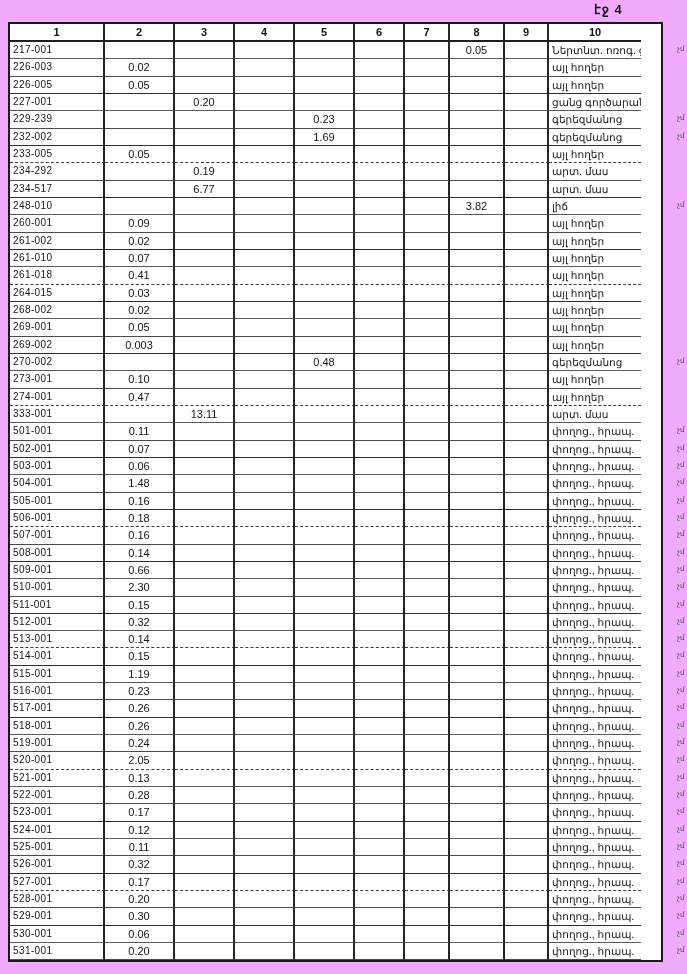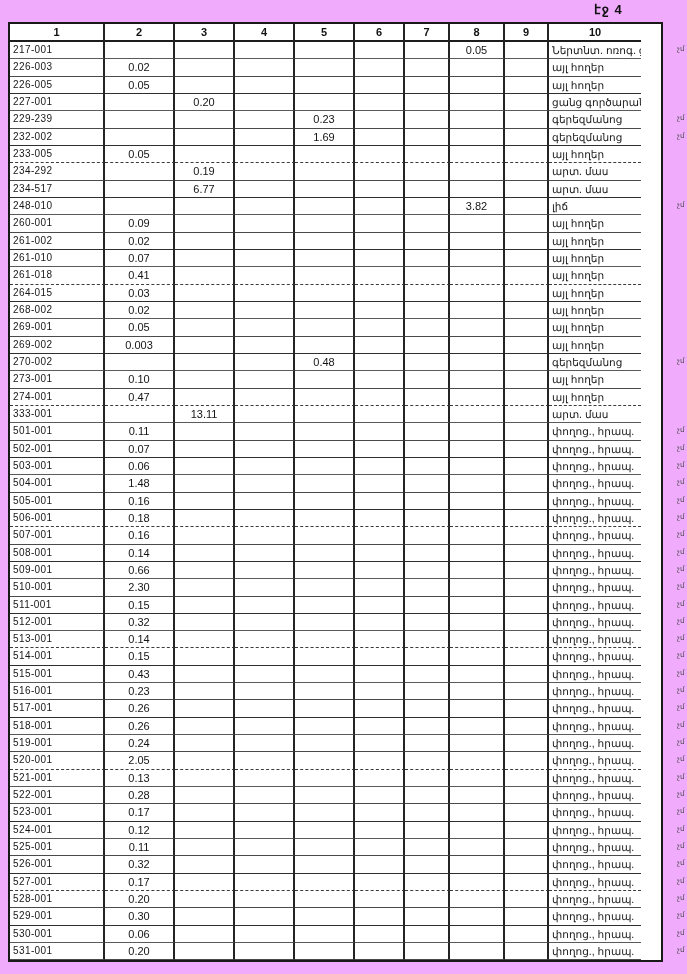--- a/index.html
+++ b/index.html
@@ -506,21 +506,21 @@
           <div class="cell c5 num"></div>
           <div class="cell c6 num"></div>
           <div class="cell c7 num"></div>
           <div class="cell c8 num"></div>
           <div class="cell c9 num"></div>
           <div class="cell c10 label">փողոց., հրապ.</div>
           <span class="mark">չմ</span>
         </div>
         <div class="row">
           <div class="cell c1 code">515-001</div>
-          <div class="cell c2 num">0.43</div>
+          <div class="cell c2 num">1.19</div>
           <div class="cell c3 num"></div>
           <div class="cell c4 num"></div>
           <div class="cell c5 num"></div>
           <div class="cell c6 num"></div>
           <div class="cell c7 num"></div>
           <div class="cell c8 num"></div>
           <div class="cell c9 num"></div>
           <div class="cell c10 label">փողոց., հրապ.</div>
           <span class="mark">չմ</span>
         </div>

